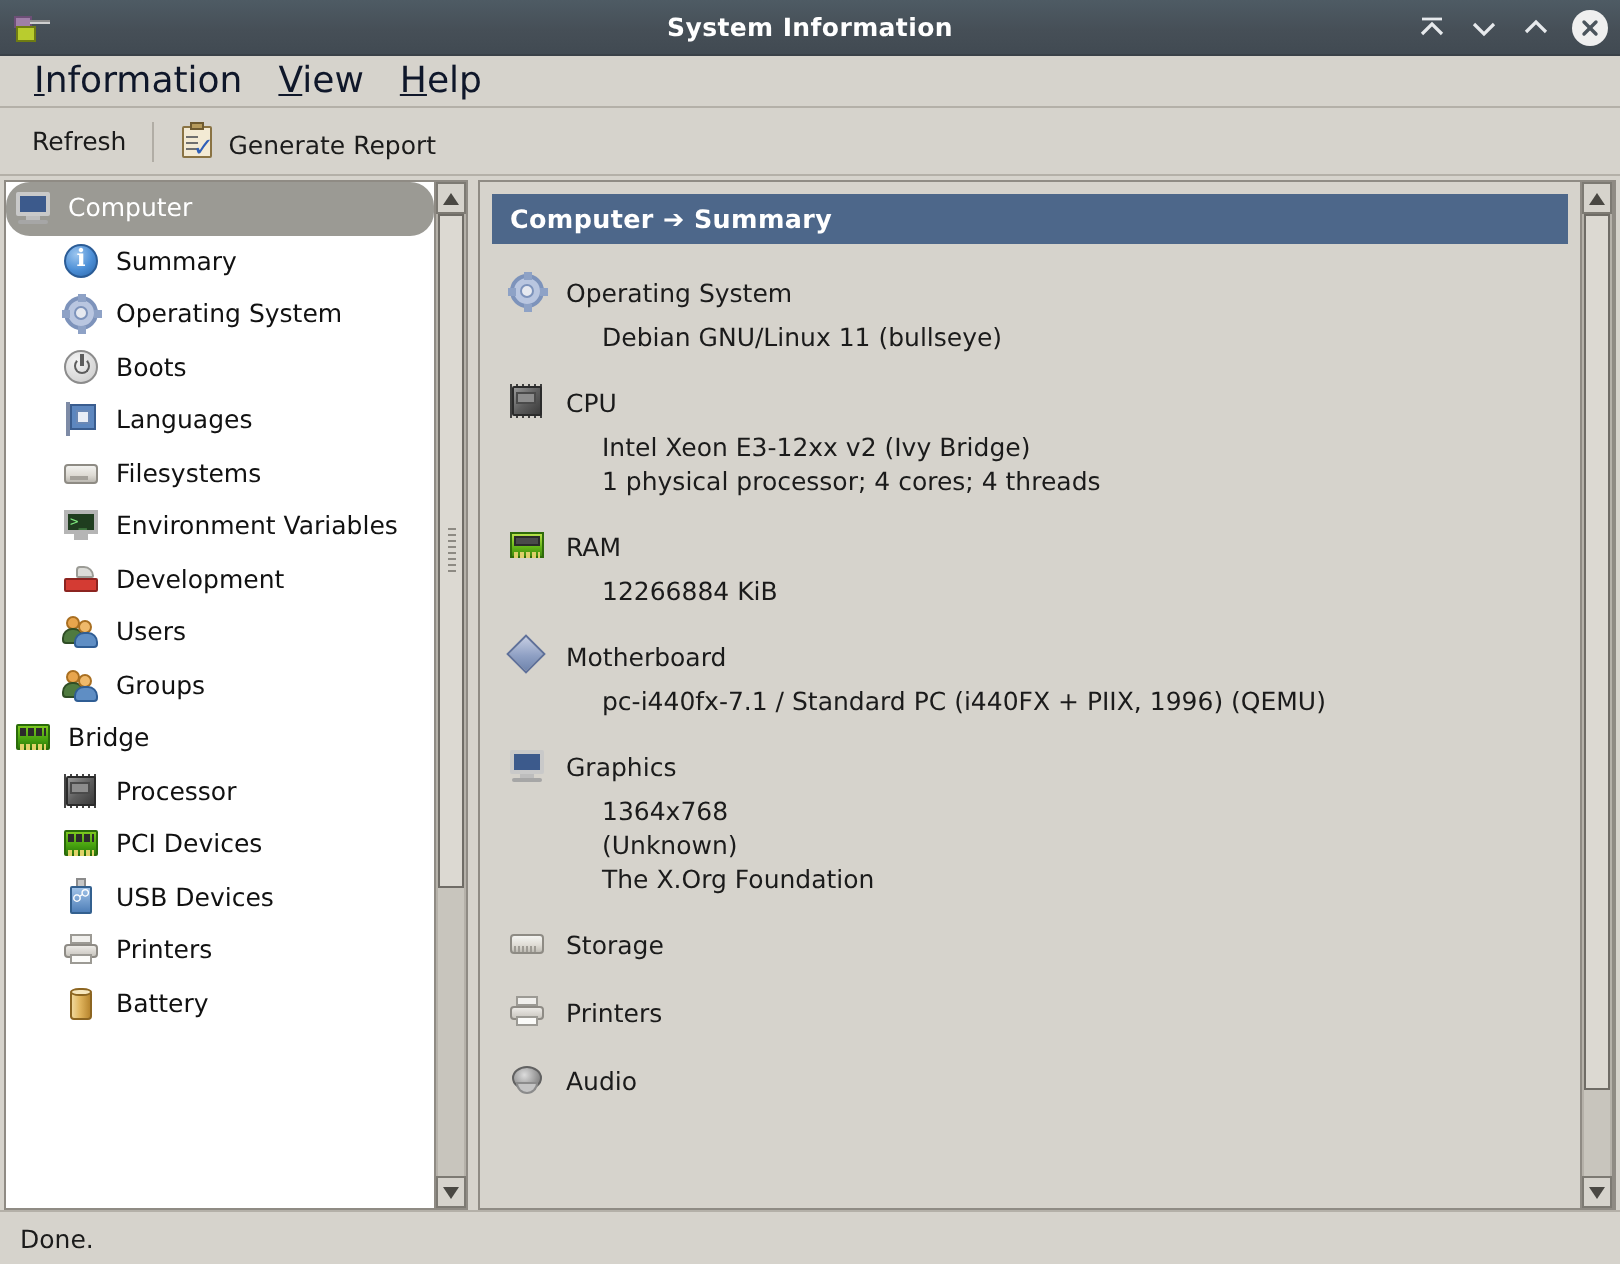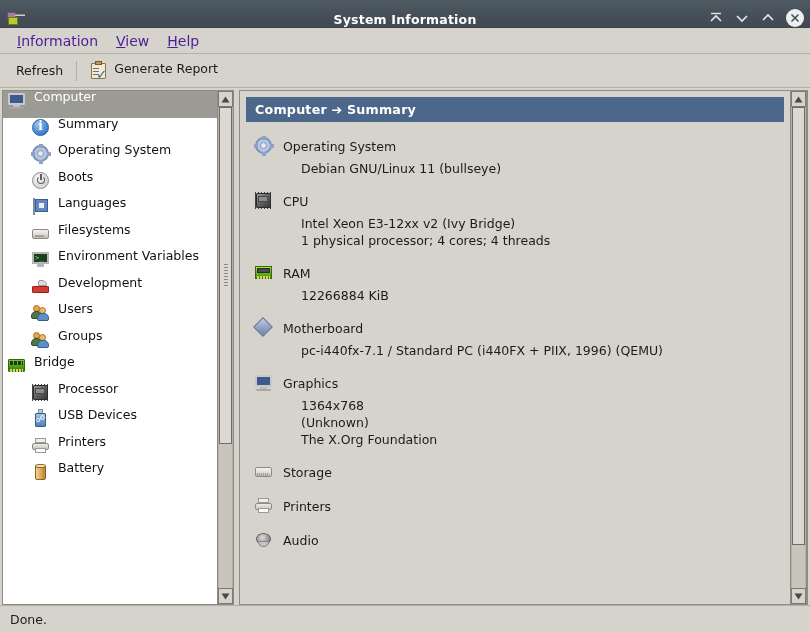--- a/index.html
+++ b/index.html
@@ -19,21 +19,21 @@
     background: #d6d3cc;
     display: flex;
     flex-direction: column;
   }
 
   
   #titlebar {
     height: 28px;
     background: linear-gradient(to bottom, #4e5b64 0%, #464f57 55%, #414a52 100%);
     display: flex;
-    align-items: flex-end;
+    align-items: center;
     position: relative;
     flex: none;
     border-bottom: 1px solid #3a4148;
   }
   #app-icon {
     width: 22px; height: 18px;
     margin-left: 6px;
     position: relative;
     flex: none;
   }
@@ -90,43 +90,43 @@
   #menubar {
     height: 26px;
     background: #d6d3cc;
     display: flex;
     align-items: center;
     padding-left: 8px;
     border-bottom: 1px solid #b4b0a8;
     flex: none;
   }
   .menu-item {
-    font-size: 14px;
-    color: #4c1d95;
+    font-size: 18px;
+    color: #0f172a;
     padding: 3px 9px;
     cursor: default;
   }
   .menu-item u { text-decoration: underline; }
 
   
   #toolbar {
     height: 34px;
     background: #d6d3cc;
     display: flex;
     align-items: center;
     padding-left: 8px;
     border-bottom: 1px solid #b4b0a8;
     flex: none;
   }
   .tool-btn {
     font-size: 12.5px;
     color: #1b1b1b;
     padding: 4px 8px;
     display: flex;
-    align-items: flex-start;
+    align-items: flex-end;
     gap: 6px;
     cursor: default;
   }
   .tool-sep {
     width: 1px; height: 20px;
     background: #b1ada5;
     margin: 0 5px;
   }
   .clipboard-icon {
     position: relative;
@@ -179,26 +179,27 @@
   }
   #sidebar {
     flex: 1 1 auto;
     overflow: hidden;
     background: #ffffff;
     position: relative;
   }
   .tree-row {
     height: 26.5px;
     display: flex;
-    align-items: flex-start;
+    align-items: center;
     font-size: 12.5px;
     color: #111111;
     padding-left: 4px;
     cursor: default;
     white-space: nowrap;
+    border-radius: 12px;
   }
   .tree-row.selected {
     background: #9b9a94;
     color: #ffffff;
   }
   .tree-row.child { padding-left: 28px; }
   .tree-row .ic {
     width: 20px; height: 20px;
     margin-right: 7px;
     flex: none;
@@ -624,20 +625,30 @@
               <span class="i-cpu" style="position: absolute; left: 0px; top: 0px; width: 20px; height: 20px;">
                 <span class="legs"></span>
                 <span class="core"></span>
                 <span class="face"></span>
               </span>
             </span>
             <span class="lbl">Processor</span>
           </div>
           <div class="tree-row child">
             <span class="ic">
+              <span class="i-board" style="position: absolute; left: 0px; top: 0px; width: 20px; height: 20px;">
+                <span class="b"></span>
+                <span class="chips"></span>
+                <span class="pins"></span>
+              </span>
+            </span>
+            <span class="lbl">PCI Devices</span>
+          </div>
+          <div class="tree-row child">
+            <span class="ic">
               <span class="i-usb" style="position: absolute; left: 0px; top: 0px; width: 20px; height: 20px;">
                 <span class="plug"></span>
                 <span class="body"></span>
                 <span class="sym">☍</span>
               </span>
             </span>
             <span class="lbl">USB Devices</span>
           </div>
           <div class="tree-row child">
             <span class="ic">

